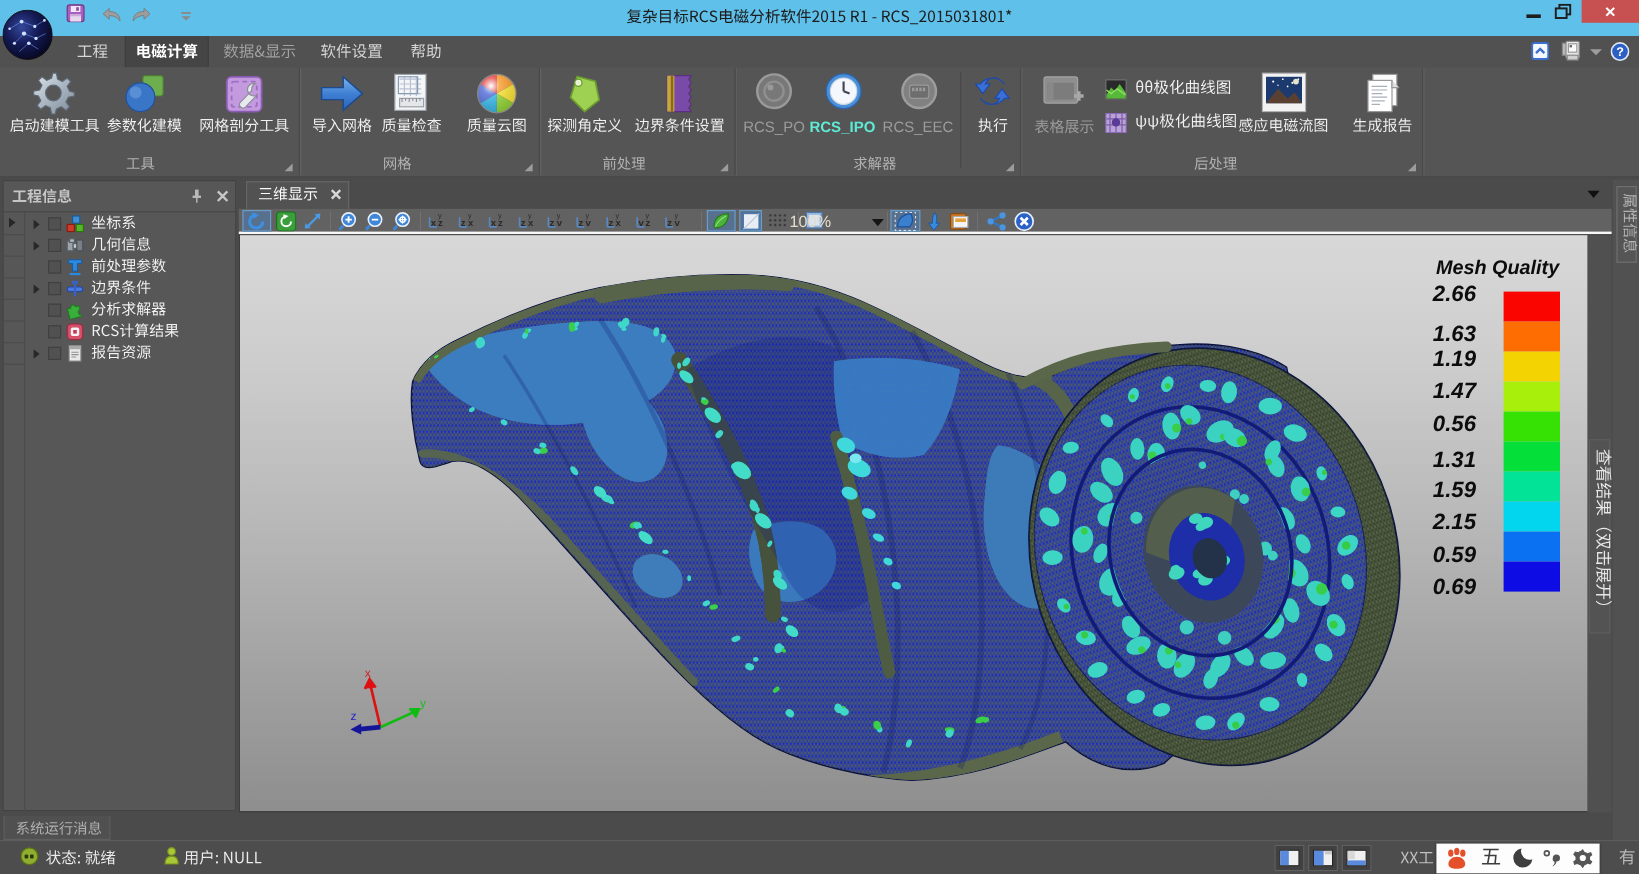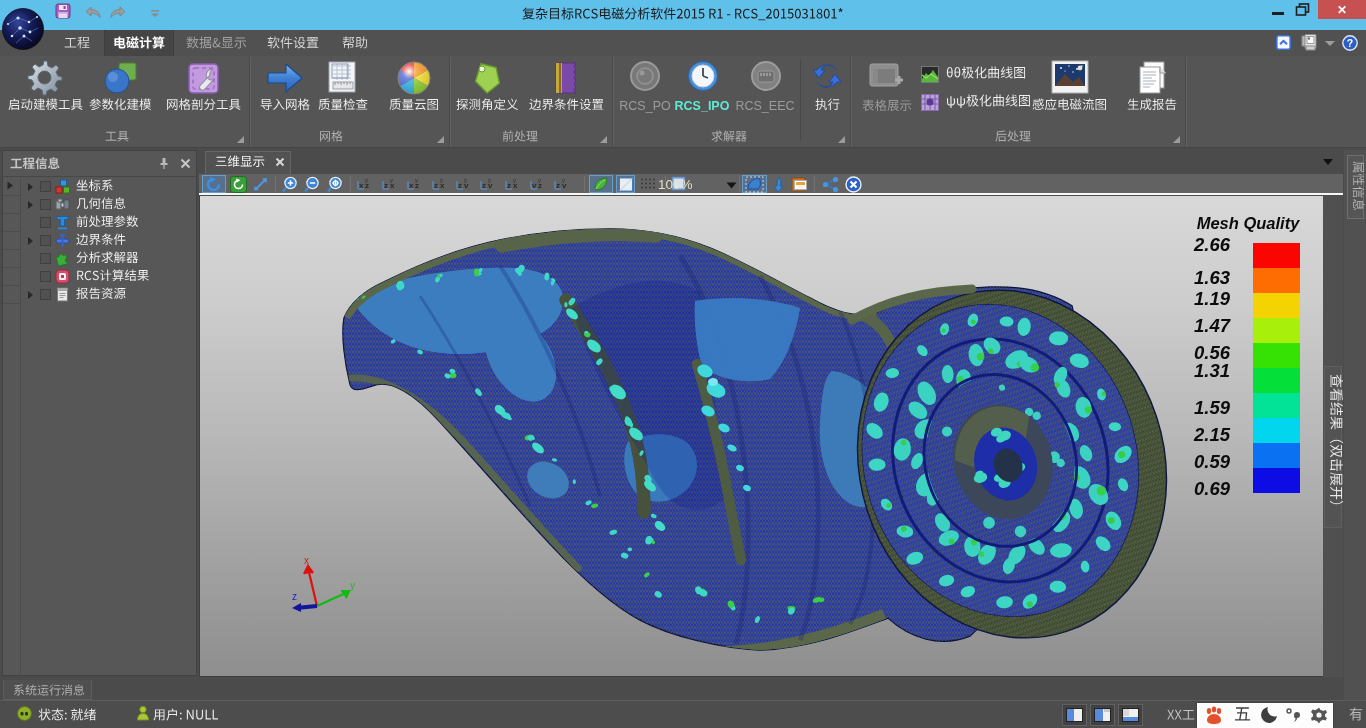--- a/index.html
+++ b/index.html
@@ -1174,21 +1174,21 @@
       <div class="ln" style="top:38px">2.66</div>
 <div class="lg" style="top:72px;background:#fd6d01"></div>
       <div class="ln" style="top:71px">1.63</div>
 <div class="lg" style="top:97px;background:#f4d302"></div>
       <div class="ln" style="top:92px">1.19</div>
 <div class="lg" style="top:122px;background:#a8ef0b"></div>
       <div class="ln" style="top:119px">1.47</div>
 <div class="lg" style="top:147px;background:#35e204"></div>
       <div class="ln" style="top:146px">0.56</div>
 <div class="lg" style="top:172px;background:#05df39"></div>
-      <div class="ln" style="top:164px">1.31</div>
+      <div class="ln" style="top:176px">1.31</div>
 <div class="lg" style="top:197px;background:#03e397"></div>
       <div class="ln" style="top:201px">1.59</div>
 <div class="lg" style="top:222px;background:#02d5ee"></div>
       <div class="ln" style="top:228px">2.15</div>
 <div class="lg" style="top:247px;background:#0a71f2"></div>
       <div class="ln" style="top:255px">0.59</div>
 <div class="lg" style="top:272px;background:#0d0ce4"></div>
       <div class="ln" style="top:282px">0.69</div>
 </div>
 

